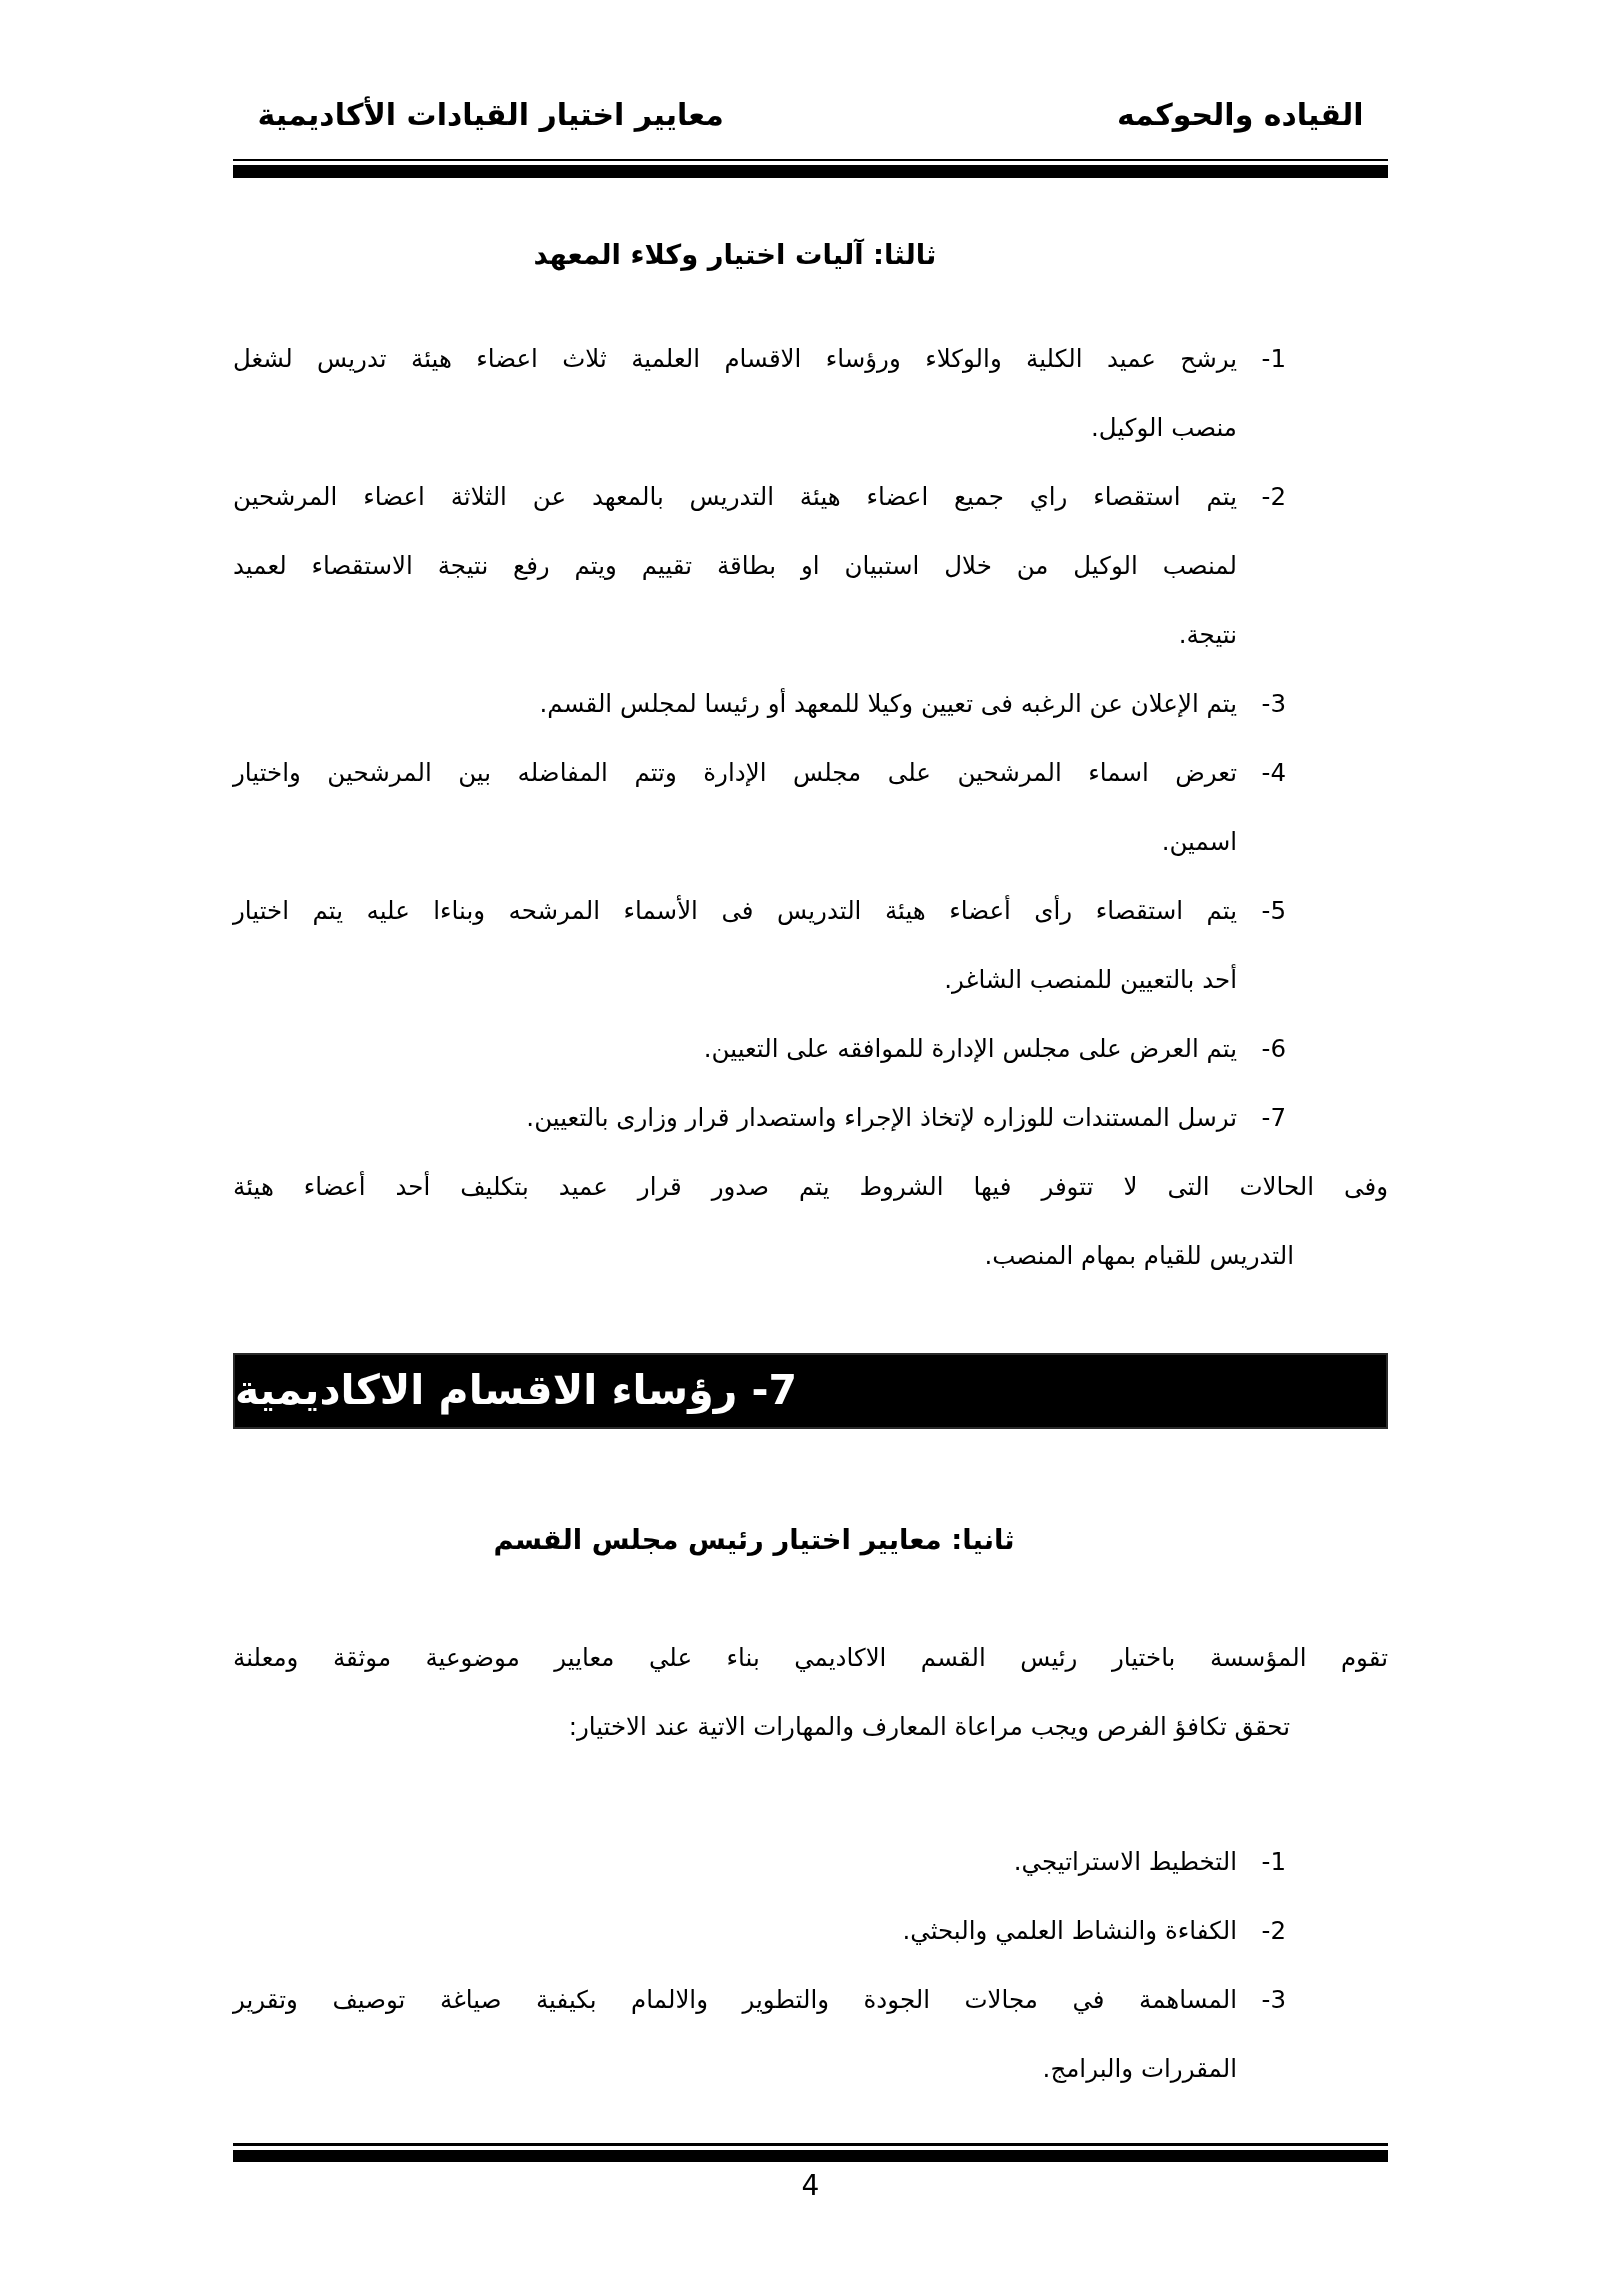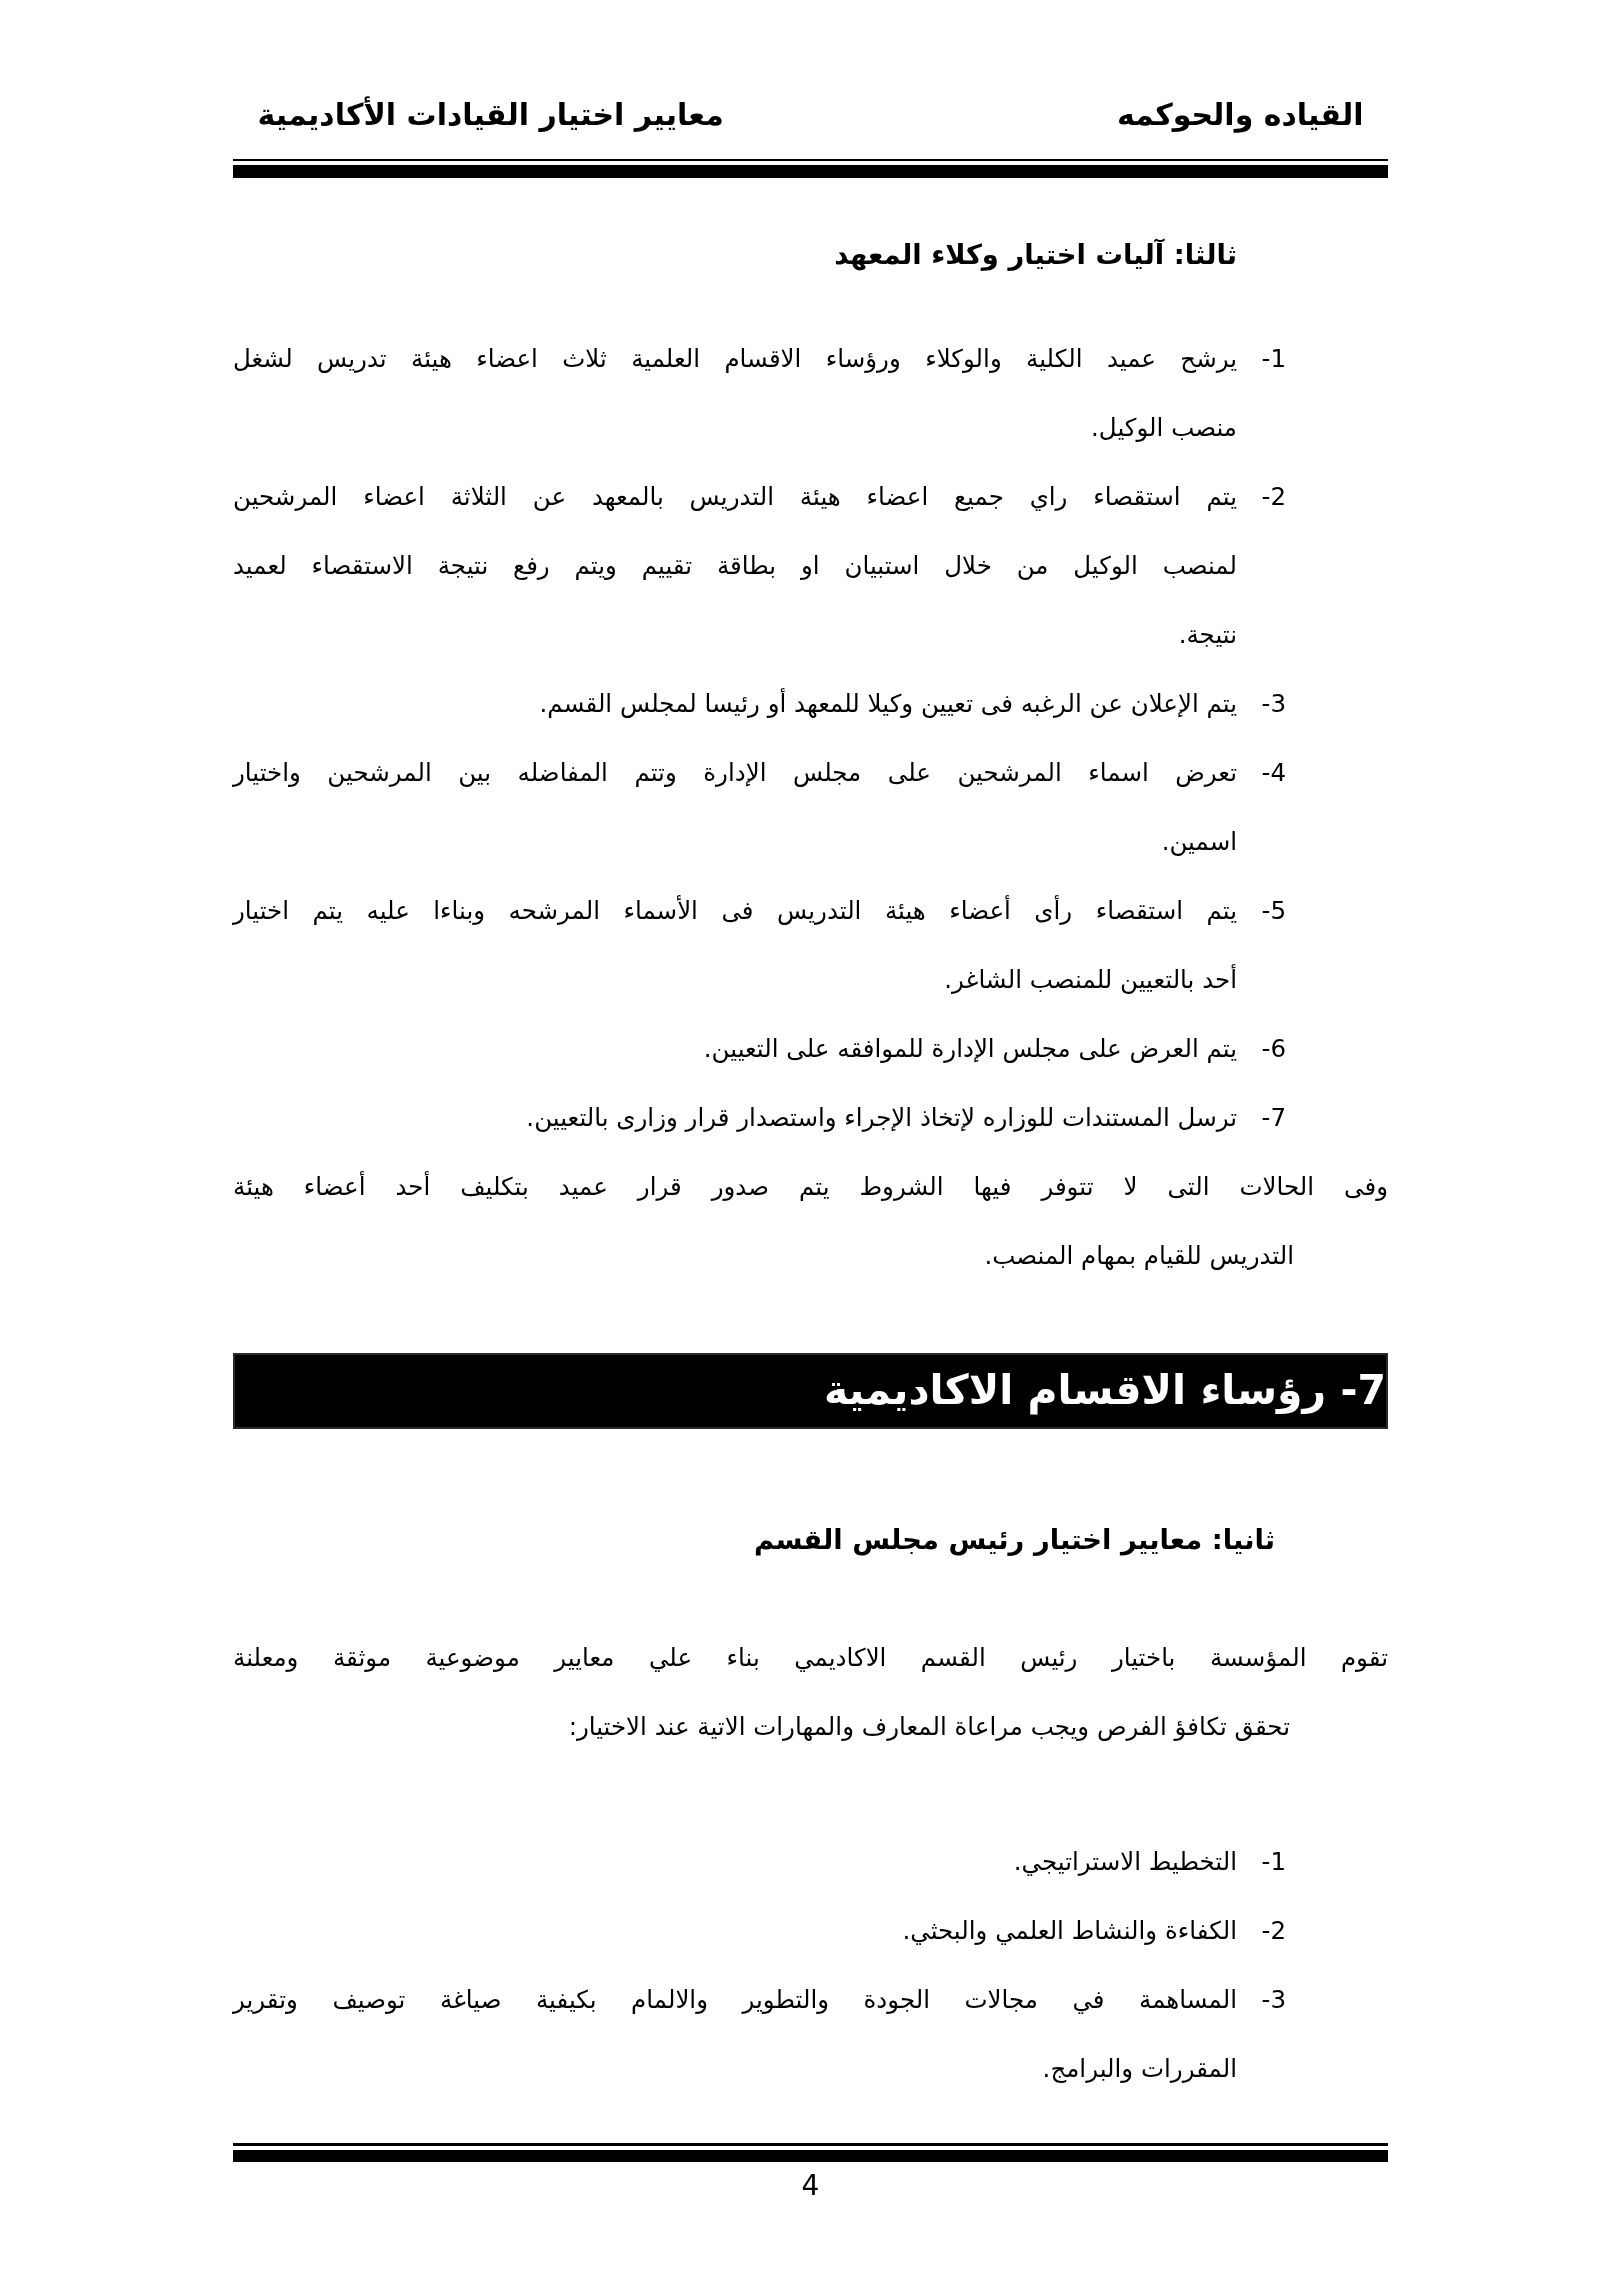--- a/index.html
+++ b/index.html
@@ -27,21 +27,21 @@
     line-height: 45px;
   }
   .dbl-rule { margin-top: 21.6px; }
   .dbl-rule .thin  { height: 2.9px;  background: #000; }
   .dbl-rule .gap   { height: 3.9px; }
   .dbl-rule .thick { height: 12.7px; background: #000; }
 
   
   .sec-heading {
     font-size: 27.4px; font-weight: bold;
-    line-height: 69px; text-align: right;
+    line-height: 69px; text-align: center;
   }
   .sec-heading.first  { margin: 42px 151px 0 0; }
   .sec-heading.second { margin: 76px 113px 0 0; }
 
   
   .list { margin-top: 35px; }
   .list.second { margin-top: 66px; }
   .item { position: relative; padding-right: 151px; font-size: 24.5px; }
   .num  {
     position: absolute; right: 102px; top: 0;
@@ -59,21 +59,21 @@
   .para2 { margin-top: 49px; }
 
   
   .banner {
     margin-top: 63px;
     height: 76px;
     background: #000000;
     border: 2px solid #2a2a2a;
     box-sizing: border-box;
     color: #ffffff;
-    text-align: right;
+    text-align: left;
     font-weight: bold;
     font-size: 41px;
     line-height: 71px;
   }
 
   
   .footer { position: absolute; left: 233px; right: 233px; top: 2143px; }
   .page-num {
     text-align: center;
     font-size: 28px;

